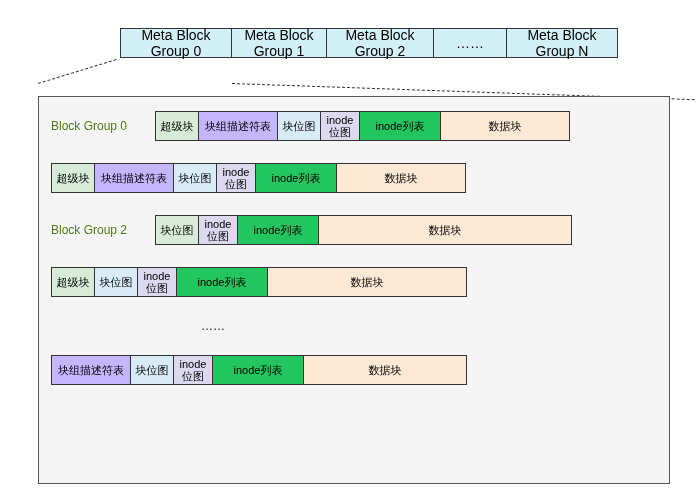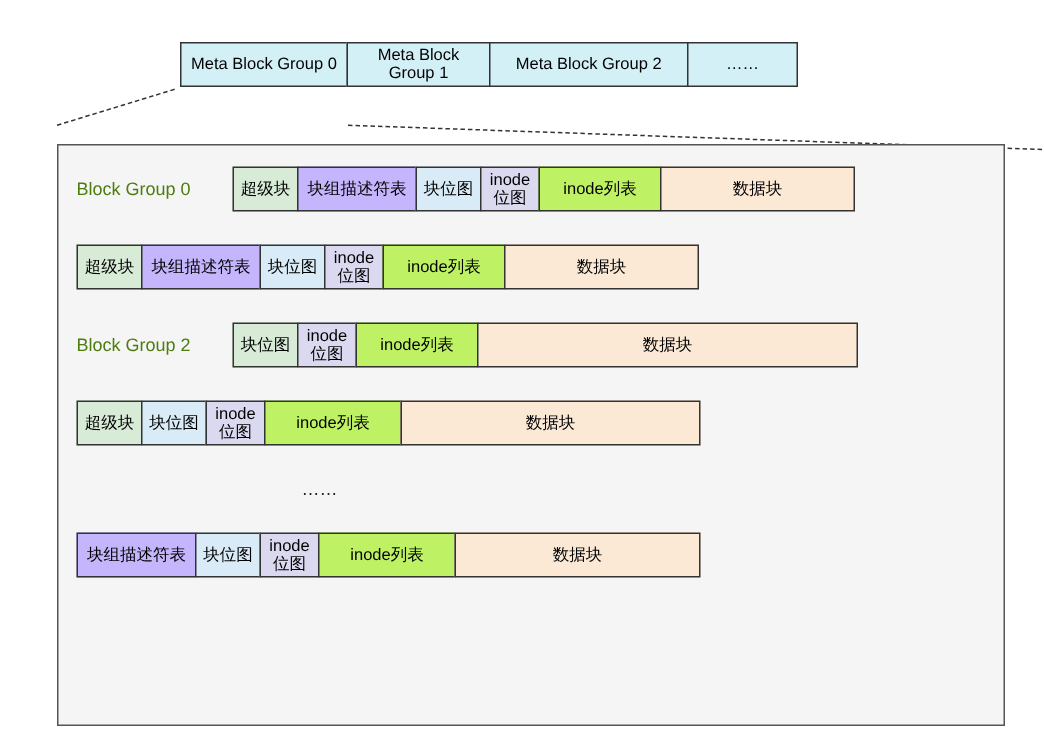--- a/index.html
+++ b/index.html
@@ -1,54 +1,55 @@
 <!DOCTYPE html>
 <html><head>
 <meta charset="utf-8">
 <style>
 * { box-sizing: border-box; margin: 0; padding: 0; }
 body { font-family: Arial, sans-serif; background: #fff; width: 696px; height: 500px; position: relative; }
 
 .meta-row { position: absolute; top: 28px; left: 120px; display: flex; }
-.meta-cell { border: 1px solid #333; background: #d4f0f7; font-size: 11px; padding: 8px 6px; text-align: center; display: flex; align-items: center; justify-content: center; height: 30px; }
+.meta-cell { border: 1px solid #333; background: #d4f0f7; font-size: 14px; padding: 8px 6px; text-align: center; display: flex; align-items: center; justify-content: center; height: 30px; }
 .mc0 { width: 112px; }
 .mc1 { width: 96px; margin-left: -1px; }
-.mc2 { width: 133px; margin-left: -1px; }
+.mc2 { width: 108px; margin-left: -1px; }
 .mc3 { width: 74px; margin-left: -1px; }
 .mc4 { width: 112px; margin-left: -1px; }
 
 .connector-line { position: absolute; border-top: 1px dashed #333; }
 .cl1 { top: 83px; left: 38px; width: 82px; transform: rotate(-17deg); transform-origin: left; }
 .cl2 { top: 83px; left: 232px; width: 468px; transform: rotate(2deg); transform-origin: left; }
 
 .detail-box { position: absolute; top: 96px; left: 38px; width: 632px; height: 388px; border: 1px solid #555; background: #f5f5f5; padding: 14px 12px; }
 
 .bg-row { display: flex; align-items: center; margin-bottom: 22px; }
 .bg-label { width: 104px; font-size: 12px; color: #4d7c0f; }
 .bg-blocks { display: flex; }
 .blk { border: 1px solid #333; font-size: 11px; display: flex; align-items: center; justify-content: center; height: 30px; text-align: center; line-height: 1.1; margin-left: -1px; }
 .blk:first-child { margin-left: 0; }
 
 .c-sb  { background: #d7ebd7; }  
 .c-gdt { background: #c4b5fd; }  
 .c-bb  { background: #d9ebf7; }  
 .c-ib  { background: #dad9f0; }  
-.c-il  { background: #bef264; }  
+.c-il  { background: #22c55e; }  
 .c-db  { background: #fbe9d6; }  
 
 .ellipsis-row { font-size: 12px; color: #222; margin: 0 0 22px 150px; }
 </style>
 </head>
 <body>
 
 <div class="meta-row">
   <div class="meta-cell mc0">Meta Block Group 0</div>
   <div class="meta-cell mc1">Meta Block Group 1</div>
   <div class="meta-cell mc2">Meta Block Group 2</div>
   <div class="meta-cell mc3">……</div>
+  <div class="meta-cell mc4">Meta Block Group N</div>
 </div>
 
 <div class="connector-line cl1"></div>
 <div class="connector-line cl2"></div>
 
 <div class="detail-box">
 
   <div class="bg-row">
     <div class="bg-label">Block Group 0</div>
     <div class="bg-blocks">

